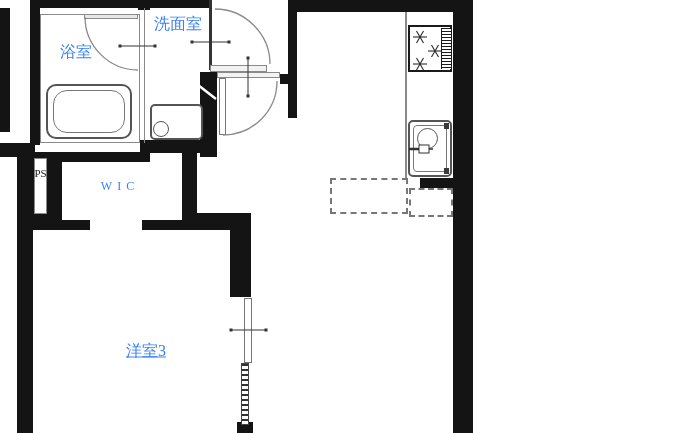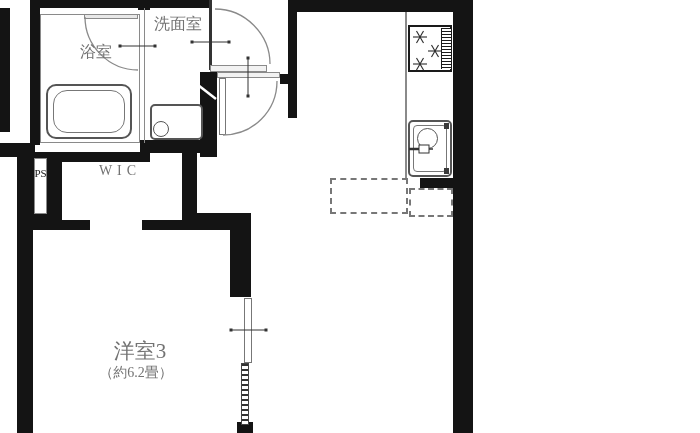--- a/index.html
+++ b/index.html
@@ -8,21 +8,21 @@
     width:700px;height:433px;
     background:#ffffff;
     overflow:hidden;
     font-family:"Liberation Serif","DejaVu Serif",serif;
   }
   .wall{position:absolute;background:#141414;}
   .thin{position:absolute;background:#8a8a8a;}
   .outline{position:absolute;background:#ffffff;border:1px solid #8a8a8a;box-sizing:border-box;}
   .label{
     position:absolute;transform:translate(-50%,-50%);
-    color:#737373;white-space:nowrap;text-align:right;
+    color:#3b82f6;white-space:nowrap;text-align:right;
   }
   .sill{position:absolute;background:#f2f2f2;border:1px solid #8a8a8a;box-sizing:border-box;}
   svg{position:absolute;left:0;top:0;}
 </style>
 </head>
 <body>
 
 <div id="plan">
 
   <div class="wall" style="left:30px;top:0;width:180px;height:8px;"></div>
@@ -118,20 +118,19 @@
         <rect x="153.5" y="44.5" width="3" height="3"></rect>
       <rect x="190.5" y="40.5" width="3" height="3"></rect>
         <rect x="227.5" y="40.5" width="3" height="3"></rect>
       <rect x="246.5" y="56.5" width="3" height="3"></rect>
         <rect x="246.5" y="94.5" width="3" height="3"></rect>
       <rect x="229.5" y="328.5" width="3" height="3"></rect>
         <rect x="264.5" y="328.5" width="3" height="3"></rect>
     </g>
   </svg>
 
-  <div class="label" style="left:96px;top:52px;font-size:16px;font-family:Liberation Mono, monospace;">浴室</div>
+  <div class="label" style="left:76px;top:52px;font-size:16px;font-family:Liberation Mono, monospace;">浴室</div>
   <div class="label" style="left:178px;top:24px;font-size:16px;">洗面室</div>
-  <div class="label" style="left:120px;top:171px;font-size:14px;letter-spacing:5px;">WIC</div>
+  <div class="label" style="left:120px;top:186px;font-size:12px;letter-spacing:5px;">WIC</div>
   <div style="position:absolute;left:34px;top:166px;width:13px;font-size:11px;line-height:14px;text-align:center;word-break:break-all;color:#1c1c1c;">PS</div>
-  <div class="label" style="left:140px;top:351px;font-size:21px;">洋室3</div>
-  <div class="label" style="left:136px;top:373px;font-size:14px;">（約6.2畳）</div>
+  <div class="label" style="left:146px;top:351px;font-size:16px;text-decoration:underline;">洋室3</div>
 
 </div>
 
 </body></html>

